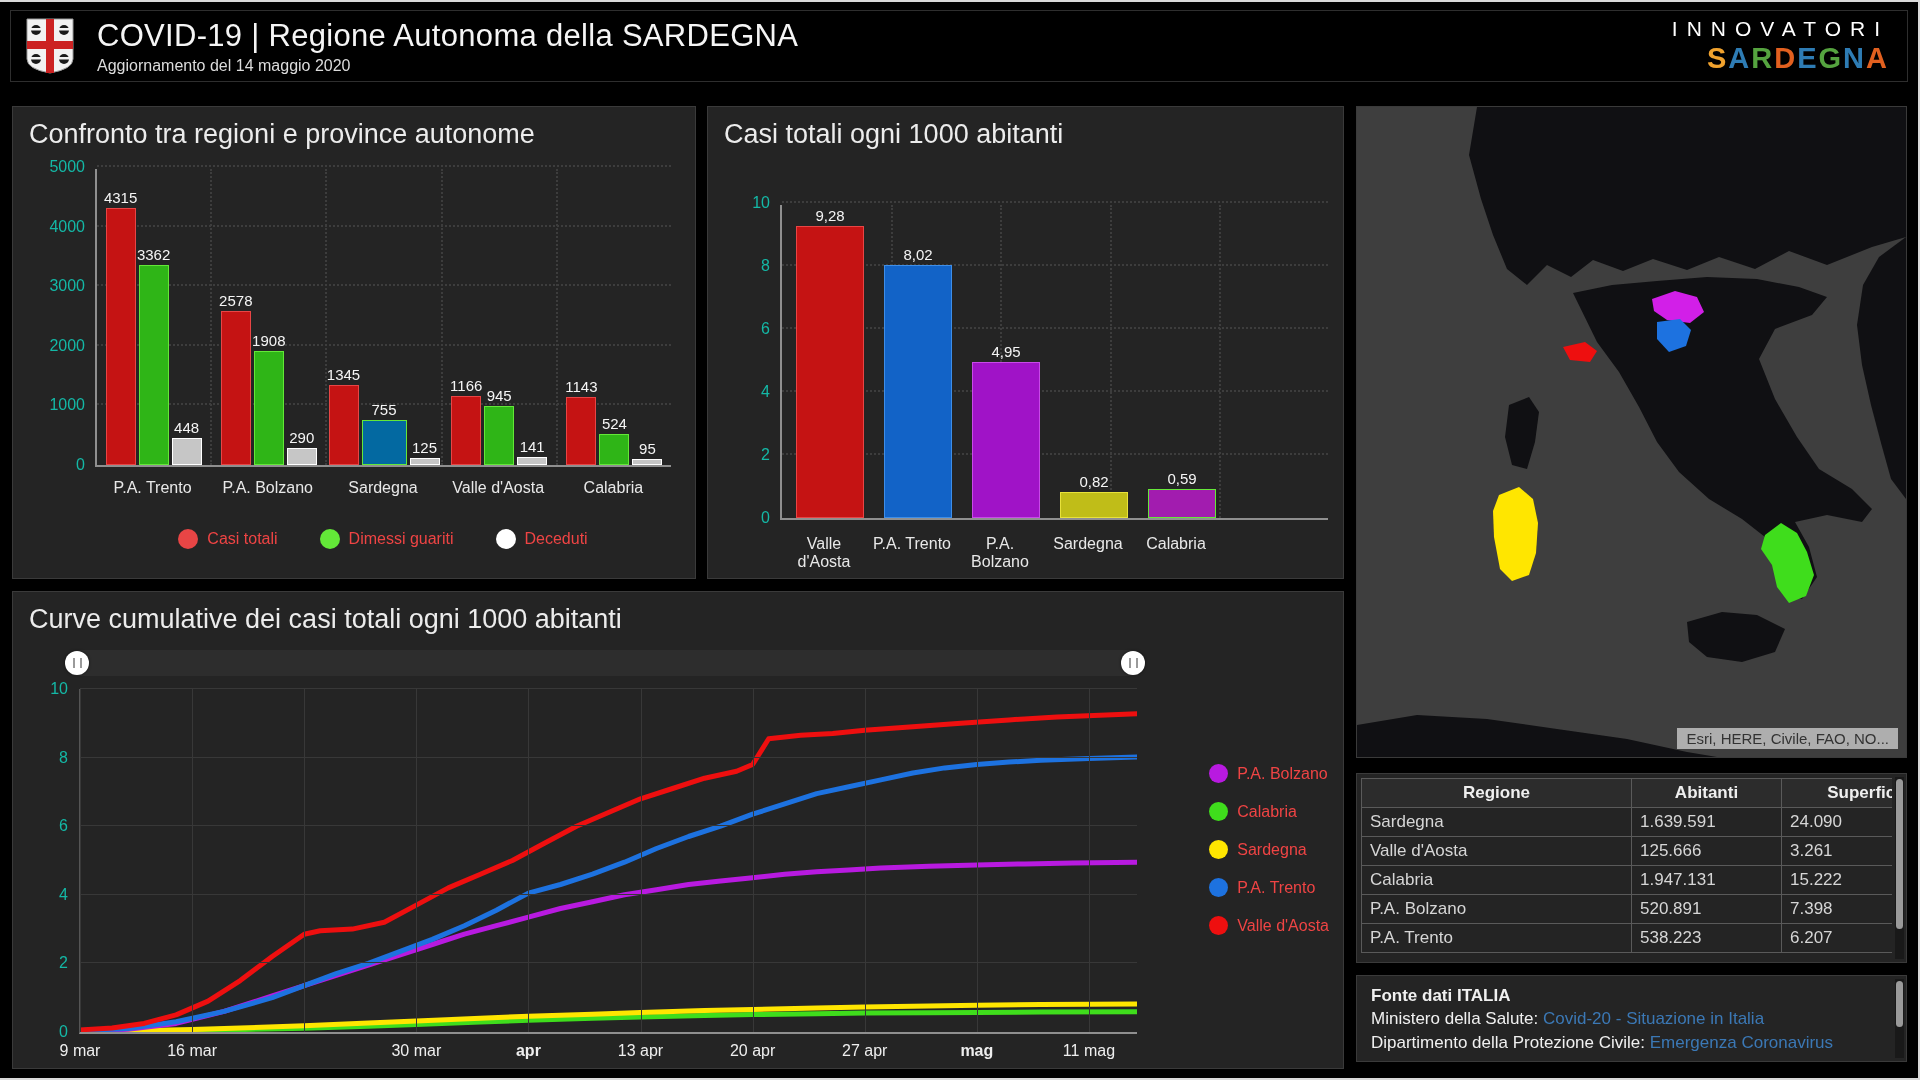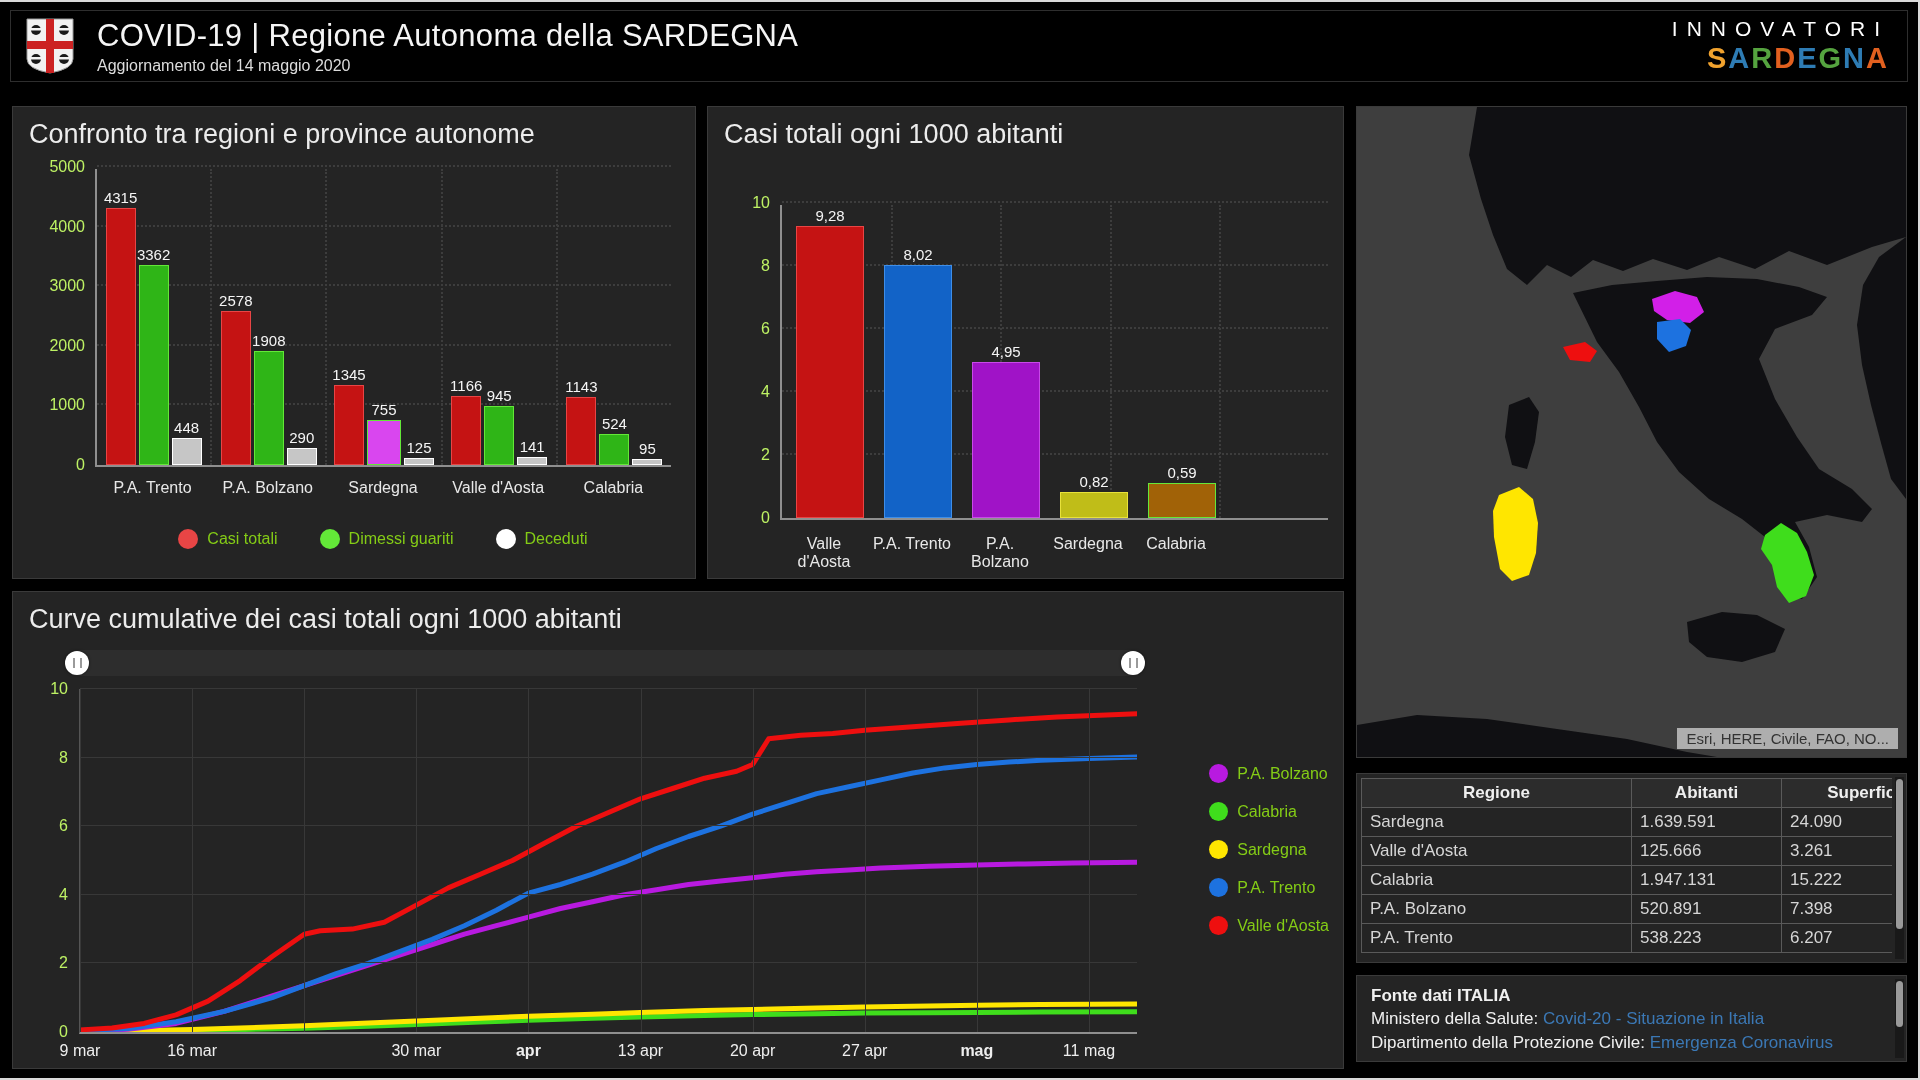--- a/index.html
+++ b/index.html
@@ -20,29 +20,29 @@
   #p-confronto{left:12px;top:104px;width:684px;height:473px;}
   #p-casi1000{left:707px;top:104px;width:637px;height:473px;}
   #p-map{left:1356px;top:104px;width:551px;height:652px;padding:0;overflow:hidden;}
   #p-curve{left:12px;top:589px;width:1332px;height:478px;}
   #p-table{left:1356px;top:771px;width:551px;height:190px;overflow:hidden;}
   #p-fonte{left:1356px;top:973px;width:551px;height:87px;overflow:hidden;}
   
   .plot{position:absolute;border-left:2px solid #8f8f8f;border-bottom:2px solid #8f8f8f;box-sizing:border-box;}
   .hgrid{position:absolute;left:0;right:0;height:0;border-top:2px dotted #3d3d3d;}
   .vgrid{position:absolute;top:0;bottom:0;width:0;border-left:2px dotted #3d3d3d;}
-  .ytick{position:absolute;right:calc(100% + 12px);font-size:16px;color:#bef264;white-space:nowrap;transform:translateY(50%);}
+  .ytick{position:absolute;right:calc(100% + 12px);font-size:16px;color:#14b8a6;white-space:nowrap;transform:translateY(50%);}
   .groups{position:absolute;inset:0;display:flex;}
   .group{flex:1;display:flex;align-items:flex-end;justify-content:center;gap:3px;position:relative;}
   .bar{position:relative;box-sizing:border-box;}
   .bval{position:absolute;bottom:calc(100% + 3px);left:50%;transform:translateX(-50%);font-size:15px;color:#f5f5f5;white-space:nowrap;}
   .xrow{position:absolute;display:flex;}
   .xrow span{flex:1;text-align:center;font-size:16px;color:#e8e8e8;}
   .legend-row{position:absolute;display:flex;justify-content:center;gap:42px;}
-  .litem{display:flex;align-items:center;gap:9px;font-size:16px;color:#84cc16;}
+  .litem{display:flex;align-items:center;gap:9px;font-size:16px;color:#ef4444;}
   .ldot{width:20px;height:20px;border-radius:50%;}
   
   .slider{position:absolute;left:52px;top:58px;width:1080px;height:26px;background:#2d2d2d;border-radius:13px;}
   .shandle{position:absolute;top:1px;width:24px;height:24px;background:#fff;border-radius:50%;display:flex;align-items:center;justify-content:center;box-shadow:0 0 3px rgba(0,0,0,.6);}
   .grip{width:5px;height:10px;border-left:2px solid #9a9a9a;border-right:2px solid #9a9a9a;}
   .cplot{position:absolute;left:66px;top:97px;width:1057px;height:343px;border-left:1px solid #555;border-bottom:2px solid #8f8f8f;box-sizing:content-box;}
   .cgridh{position:absolute;left:0;right:0;height:1px;background:#383838;}
   .cgridv{position:absolute;top:0;bottom:0;width:1px;background:#383838;}
   .cxlab{position:absolute;top:calc(100% + 10px);transform:translateX(-50%);font-size:16px;color:#eee;white-space:nowrap;}
   .cxlab.bold{font-weight:bold;}
@@ -128,21 +128,21 @@
               <span class="bval">1908</span>
             </div>
             <div class="bar" style="width: 30px; height: 17.284px; background: rgb(198, 198, 198); border: 1px solid rgb(255, 255, 255);">
               <span class="bval">290</span>
             </div>
           </div>
           <div class="group" style="border-right: 2px dotted rgb(61, 61, 61);">
             <div class="bar" style="width: 30px; height: 80.162px; background: rgb(197, 19, 19); border: 1px solid rgb(232, 69, 69);">
               <span class="bval">1345</span>
             </div>
-            <div class="bar" style="width: 34px; height: 44.998px; background: #d946ef; border: 1px solid rgb(99, 232, 56);">
+            <div class="bar" style="width: 45px; height: 44.998px; background: #0369a1; border: 1px solid rgb(99, 232, 56);">
               <span class="bval">755</span>
             </div>
             <div class="bar" style="width: 30px; height: 7.45px; background: rgb(198, 198, 198); border: 1px solid rgb(255, 255, 255);">
               <span class="bval">125</span>
             </div>
           </div>
           <div class="group" style="border-right: 2px dotted rgb(61, 61, 61);">
             <div class="bar" style="width: 30px; height: 69px; background: rgb(197, 19, 19); border: 1px solid rgb(232, 69, 69);">
               <span class="bval">1166</span>
             </div>
@@ -212,21 +212,21 @@
         </div>
         <div class="bar" style="position: absolute; left: 102px; width: 68px; bottom: 0px; height: 252.63px; background: rgb(18, 99, 199); border: 1px solid rgb(62, 142, 232);">
           <span class="bval">8,02</span>
         </div>
         <div class="bar" style="position: absolute; left: 190px; width: 68px; bottom: 0px; height: 155.925px; background: rgb(160, 19, 199); border: 1px solid rgb(200, 74, 232);">
           <span class="bval">4,95</span>
         </div>
         <div class="bar" style="position: absolute; left: 278px; width: 68px; bottom: 0px; height: 25.83px; background: rgb(192, 189, 24); border: 1px solid rgb(232, 226, 58);">
           <span class="bval">0,82</span>
         </div>
-        <div class="bar" style="position: absolute; left: 366px; width: 68px; bottom: 0px; height: 35px; background: #a16207; border: 1px solid rgb(102, 232, 58);">
+        <div class="bar" style="position: absolute; left: 366px; width: 68px; bottom: 0px; height: 29px; background: #a21caf; border: 1px solid rgb(102, 232, 58);">
           <span class="bval">0,59</span>
         </div>
       </div>
     <div class="xrow" style="left:72px;top:428px;width:440px;">
         <span>Valle d'Aosta</span>
         <span>P.A. Trento</span>
         <span>P.A. Bolzano</span>
         <span>Sardegna</span>
         <span>Calabria</span>
       </div>

